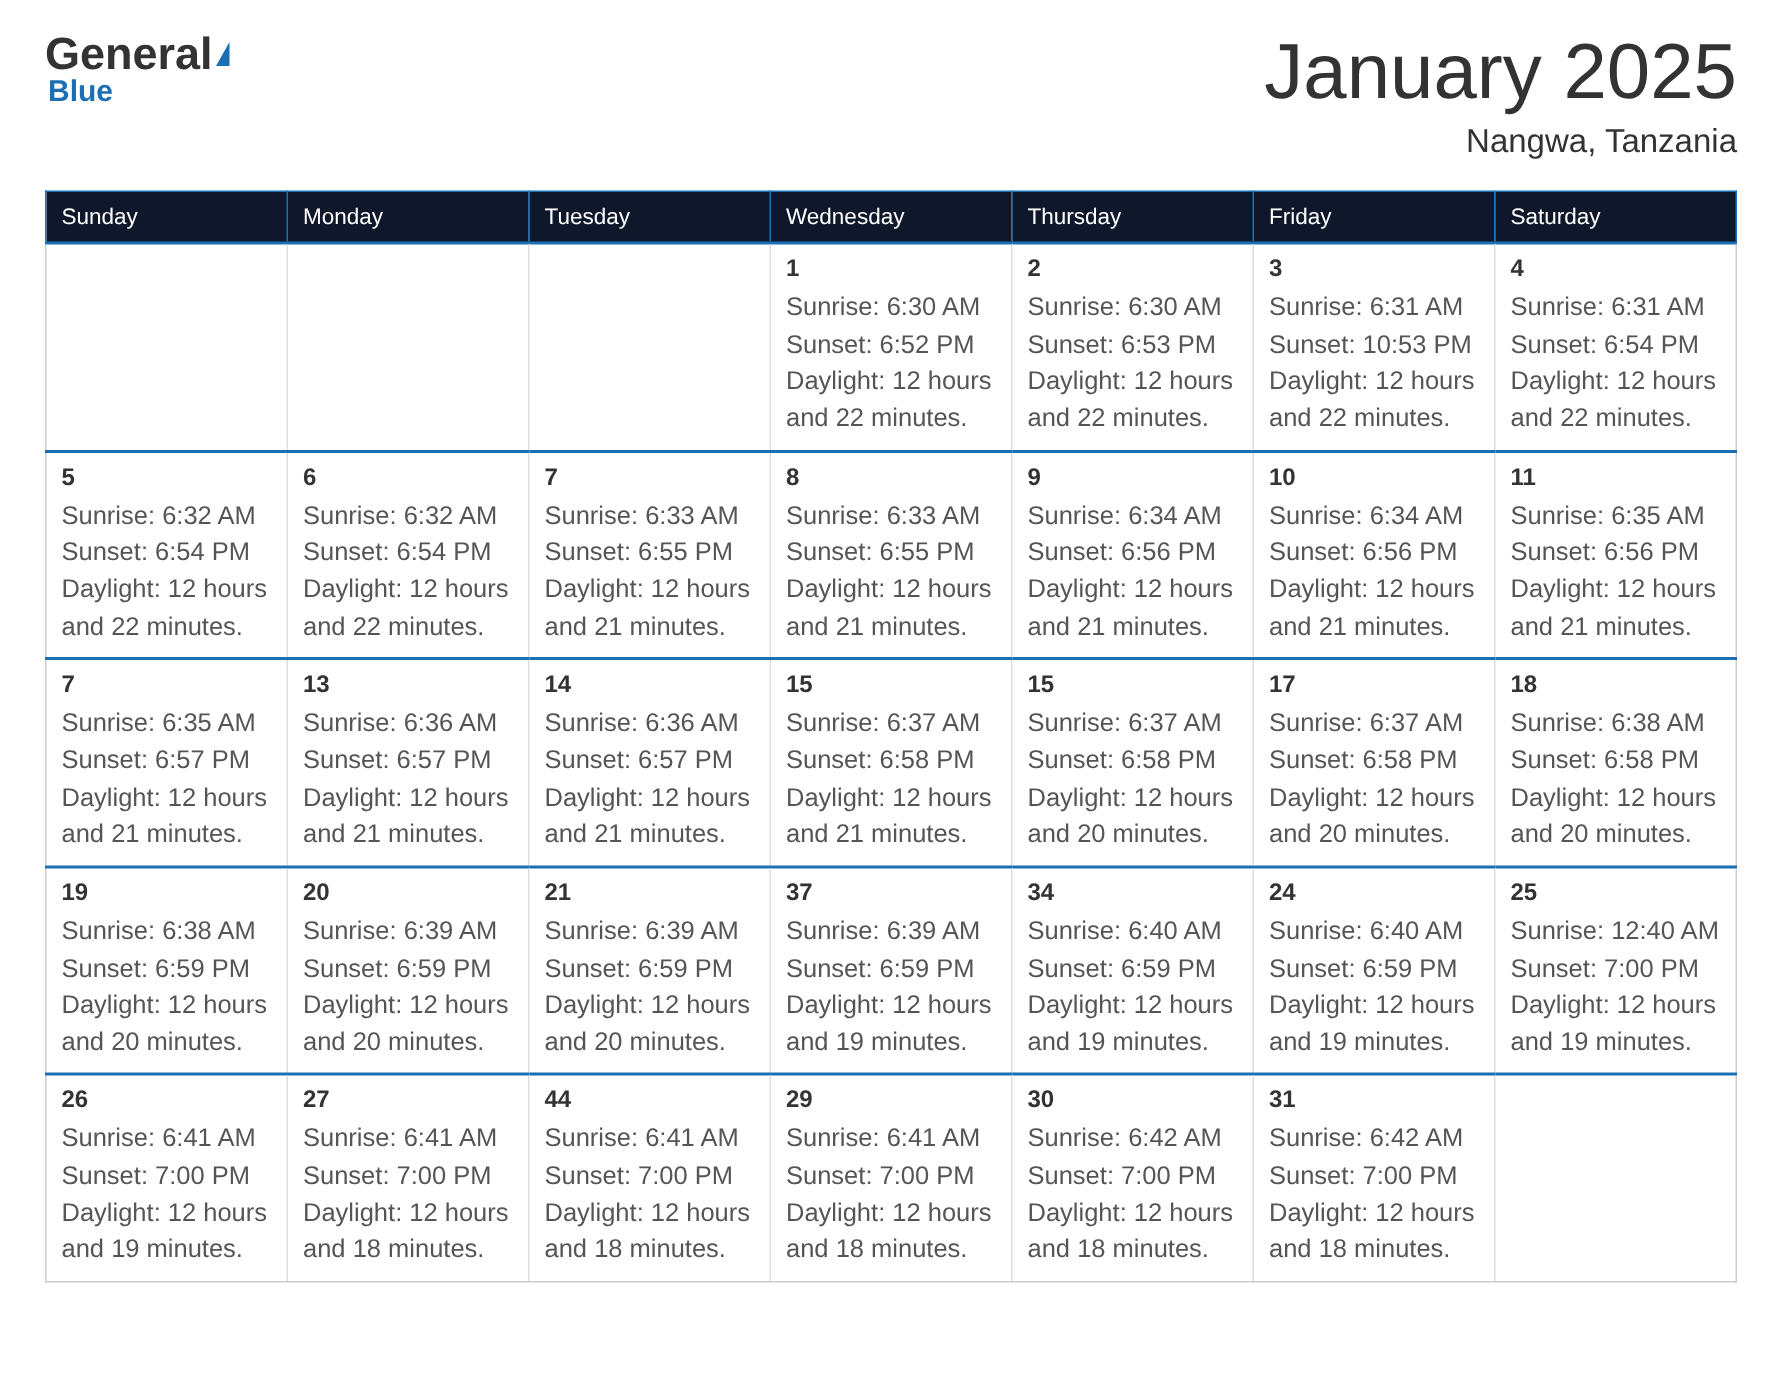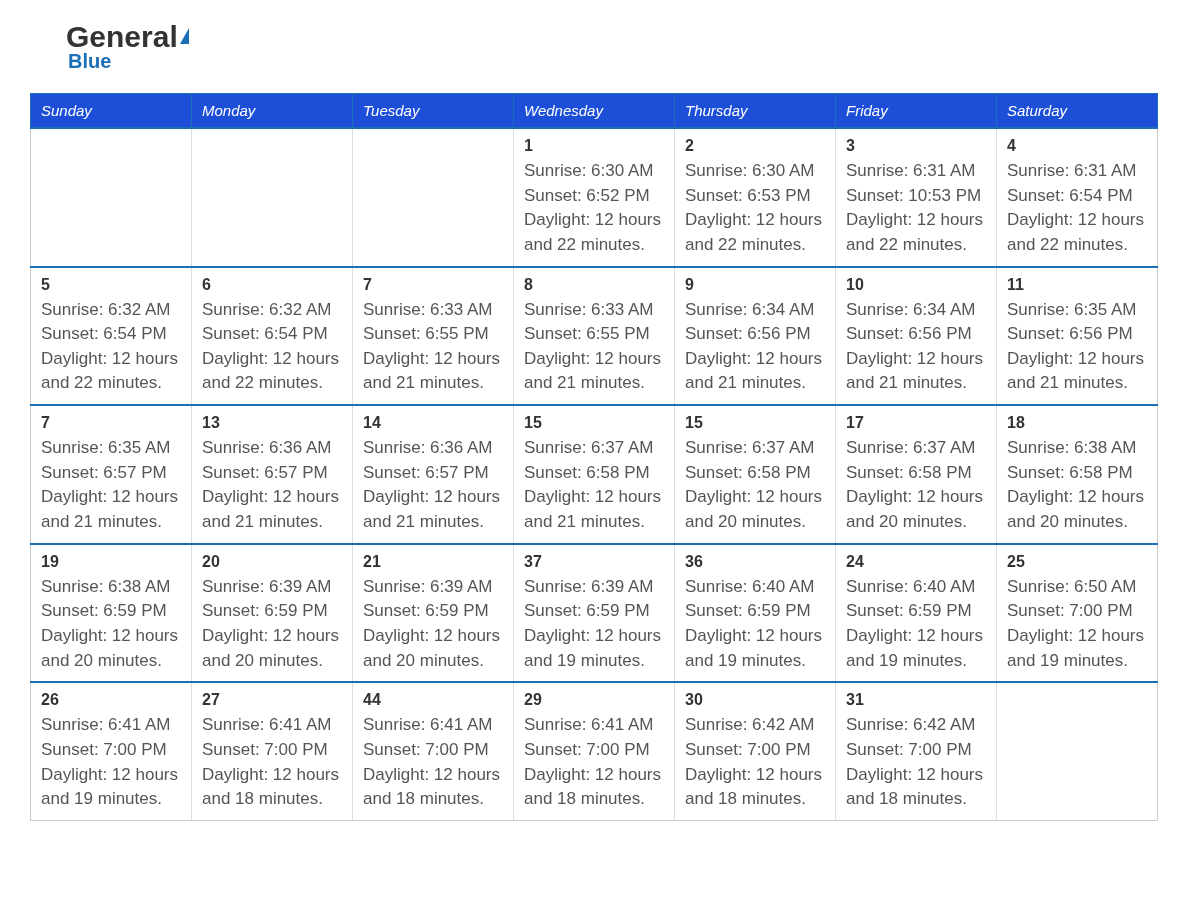--- a/index.html
+++ b/index.html
@@ -30,28 +30,27 @@
       font-size: 22px;
       color: #333;
       margin-top: 4px;
     }
     .calendar {
       width: 100%;
       border-collapse: collapse;
       table-layout: fixed;
     }
     .calendar th {
-      background-color: #1d4ed8;
+      background-color: #0f172a;
       color: #fff;
       padding: 8px 10px;
       font-size: 15px;
       font-weight: normal;
       text-align: left;
       border: 1px solid #1a6fb5;
-      font-style: italic;
     }
     .calendar td {
       vertical-align: top;
       padding: 8px 10px;
       border: 1px solid #ccc;
       font-size: 13px;
       height: 110px;
     }
     .calendar tr td {
       border-top: 2px solid #1a6fb5;
@@ -70,21 +69,20 @@
       color: #555;
       font-size: 17px;
       line-height: 1.45;
     }
     .empty-cell {
       background: #fff;
     }
     .logo-wrapper {
       display: flex;
       flex-direction: column;
-      margin-left: 36px;
     }
     .logo-text {
       display: flex;
       align-items: center;
       font-size: 30px;
       font-weight: bold;
     }
     .logo-text .general { color: #333; }
     .logo-arrow {
       display: inline-block;
@@ -107,20 +105,24 @@
 </head>
 <body>
 
 <div class="header">
   <div class="logo-wrapper">
     <div class="logo-text">
       <span class="general">General</span>
         <span class="logo-arrow"></span>
     </div>
     <div class="logo-blue-text">Blue</div>
+  </div>
+  <div class="title-block">
+    <div class="month-title">January 2025</div>
+    <div class="location">Nangwa, Tanzania</div>
   </div>
 </div>
 
 <table class="calendar">
   <thead>
     <tr>
     <th>Sunday</th>
         <th>Monday</th>
         <th>Tuesday</th>
         <th>Wednesday</th>
@@ -266,34 +268,34 @@
 Sunset: 6:59 PM
 Daylight: 12 hours and 20 minutes.</div>
         </td>
         <td>
           <span class="day-number">37</span>
           <div class="day-info">Sunrise: 6:39 AM
 Sunset: 6:59 PM
 Daylight: 12 hours and 19 minutes.</div>
         </td>
         <td>
-          <span class="day-number">36</span>
+          <span class="day-number">34</span>
           <div class="day-info">Sunrise: 6:40 AM
 Sunset: 6:59 PM
 Daylight: 12 hours and 19 minutes.</div>
         </td>
         <td>
           <span class="day-number">24</span>
           <div class="day-info">Sunrise: 6:40 AM
 Sunset: 6:59 PM
 Daylight: 12 hours and 19 minutes.</div>
         </td>
         <td>
           <span class="day-number">25</span>
-          <div class="day-info">Sunrise: 6:50 AM
+          <div class="day-info">Sunrise: 12:40 AM
 Sunset: 7:00 PM
 Daylight: 12 hours and 19 minutes.</div>
         </td>
       </tr>
       <tr>
         <td>
           <span class="day-number">26</span>
           <div class="day-info">Sunrise: 6:41 AM
 Sunset: 7:00 PM
 Daylight: 12 hours and 19 minutes.</div>

